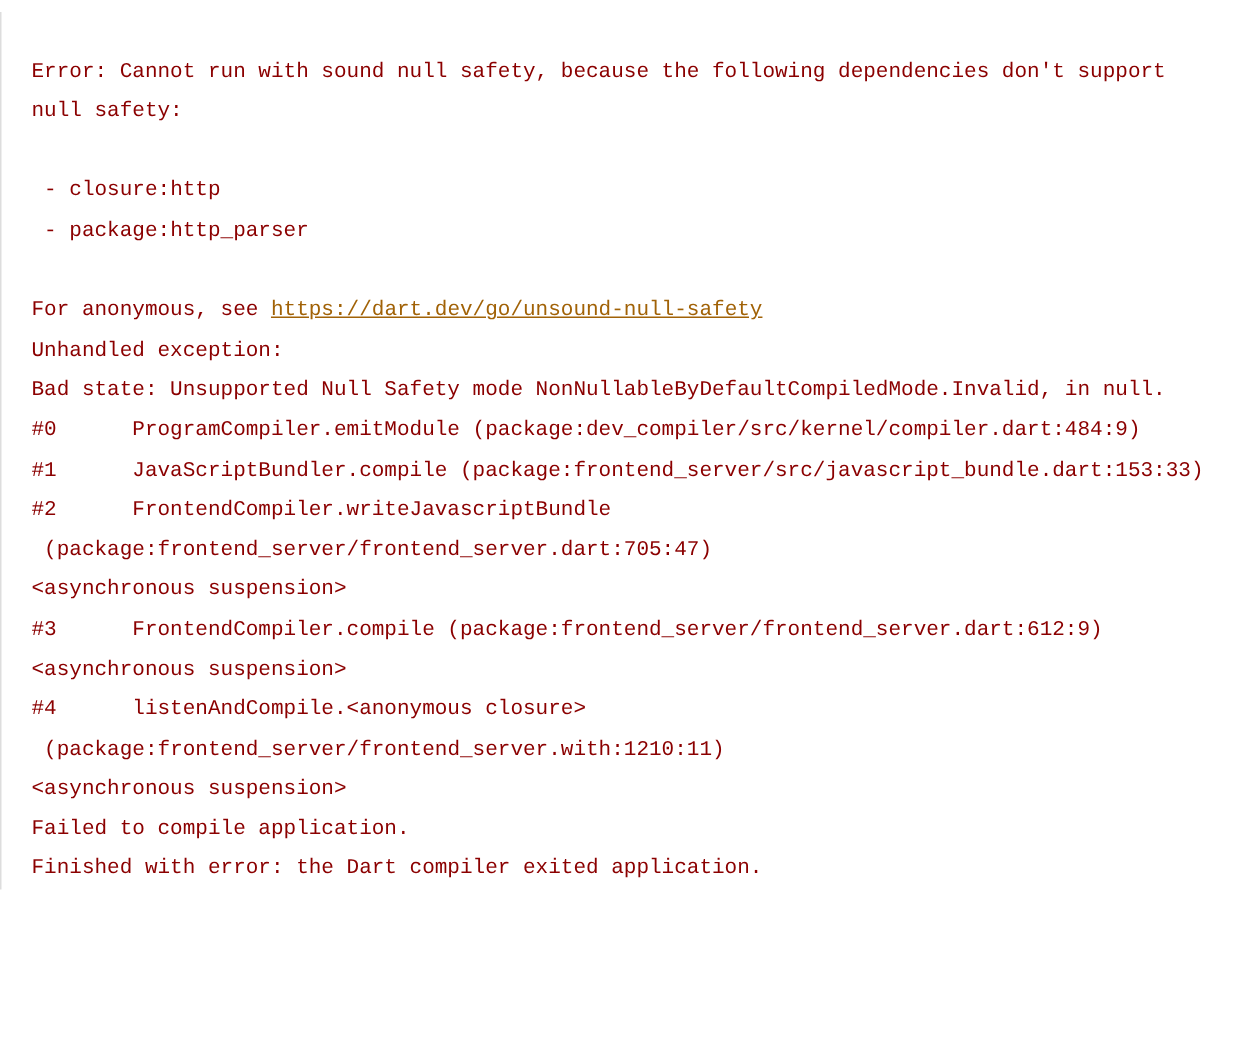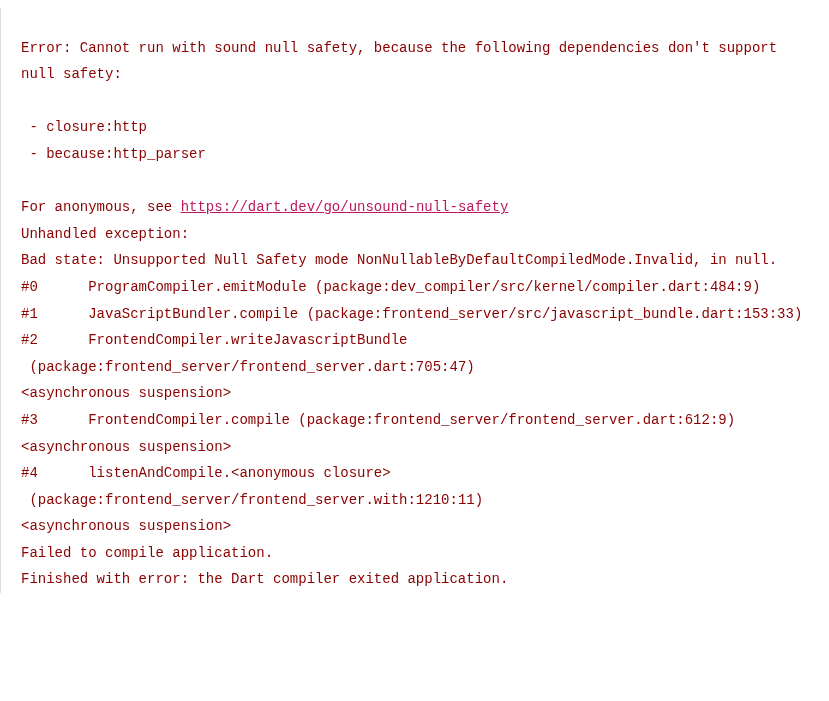--- a/index.html
+++ b/index.html
@@ -19,33 +19,33 @@
     .console-output {
       padding: 0 20px;
       border-left: 1px solid #ddd;
       white-space: pre-wrap;
       word-break: break-word;
     }
     .error-text {
       color: #8b0000;
     }
     .link {
-      color: #be185d;
+      color: #a16207;
       text-decoration: underline;
       cursor: pointer;
     }
   </style>
 </head>
 <body>
 
 <div class="console-output">
 <span class="error-text">Error: Cannot run with sound null safety, because the following dependencies don't support null safety:</span>
 <span class="error-text"></span>
 <span class="error-text"> - closure:http</span>
-<span class="error-text"> - because:http_parser</span>
+<span class="error-text"> - package:http_parser</span>
 <span class="error-text"></span>
 <span class="error-text"><span>For anonymous, see </span><a class="link">https://dart.dev/go/unsound-null-safety</a></span>
 <span class="error-text">Unhandled exception:</span>
 <span class="error-text">Bad state: Unsupported Null Safety mode NonNullableByDefaultCompiledMode.Invalid, in null.</span>
 <span class="error-text">#0      ProgramCompiler.emitModule (package:dev_compiler/src/kernel/compiler.dart:484:9)</span>
 <span class="error-text">#1      JavaScriptBundler.compile (package:frontend_server/src/javascript_bundle.dart:153:33)</span>
 <span class="error-text">#2      FrontendCompiler.writeJavascriptBundle</span>
 <span class="error-text"> (package:frontend_server/frontend_server.dart:705:47)</span>
 <span class="error-text">&lt;asynchronous suspension&gt;</span>
 <span class="error-text">#3      FrontendCompiler.compile (package:frontend_server/frontend_server.dart:612:9)</span>

